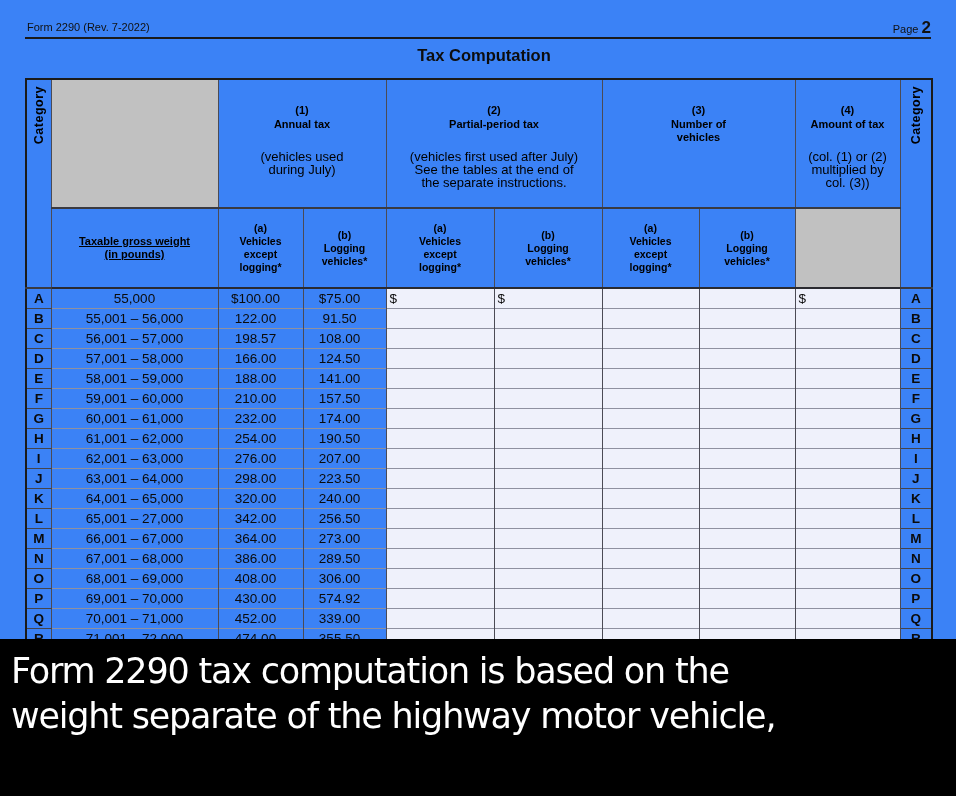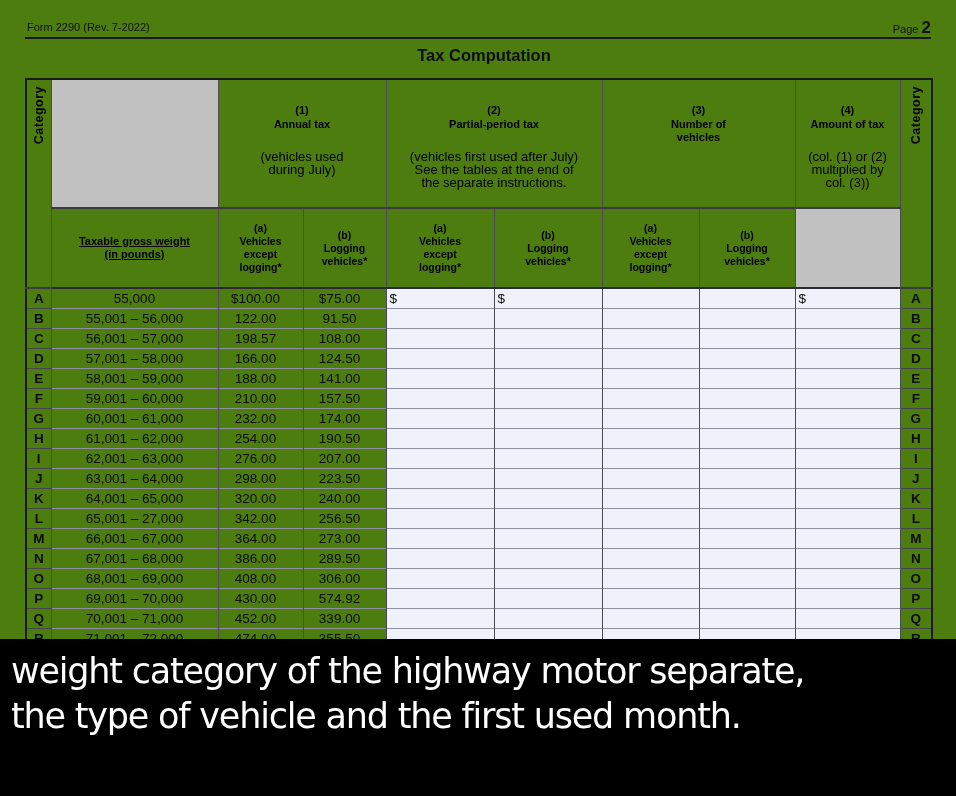--- a/index.html
+++ b/index.html
@@ -1,17 +1,17 @@
 <!DOCTYPE html>
 <html><head>
 <meta charset="utf-8">
 <style>
   * { margin:0; padding:0; box-sizing:border-box; }
   body { background:#fff; font-family:"Liberation Sans", sans-serif; }
-  .page { position:relative; width:956px; height:796px; background:#4d7c0f; overflow:hidden; }
+  .page { position:relative; width:956px; height:796px; background:#3b82f6; overflow:hidden; }
 
   
   .run-head { position:absolute; left:25px; right:25px; top:18px; height:18px; }
   .form-id { position:absolute; left:2px; top:3px; font-size:11px; color:#111; }
   .page-num { position:absolute; right:0; top:0; font-size:11px; color:#111; }
   .page-num b { font-size:17px; font-weight:bold; }
   .head-rule { position:absolute; left:25px; top:37px; width:906px; height:2px; background:#1a1a1a; }
   .doc-title { position:absolute; left:6px; top:46px; width:100%; text-align:center; font-size:16.5px; font-weight:bold; color:#0d0d0d; }
 
   
@@ -361,17 +361,17 @@
           <td class="fill"></td>
           <td class="fill"></td>
           <td class="fill"></td>
           <td class="fill"></td>
           <td class="cat">T</td>
         </tr>
       </tbody>
   </table>
 
   <div class="caption">
-    <div class="caption-line">weight category of the highway motor separate,</div>
-    <div class="caption-line">the type of vehicle and the first used month.</div>
+    <div class="caption-line">Form 2290 tax computation is based on the</div>
+    <div class="caption-line">weight separate of the highway motor vehicle,</div>
   </div>
 
 </div>
 
 </body></html>

